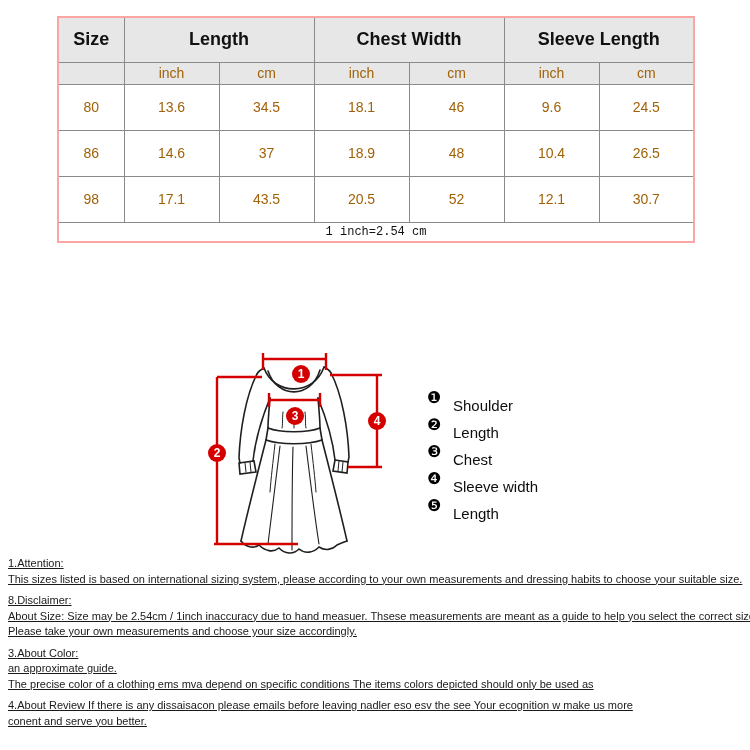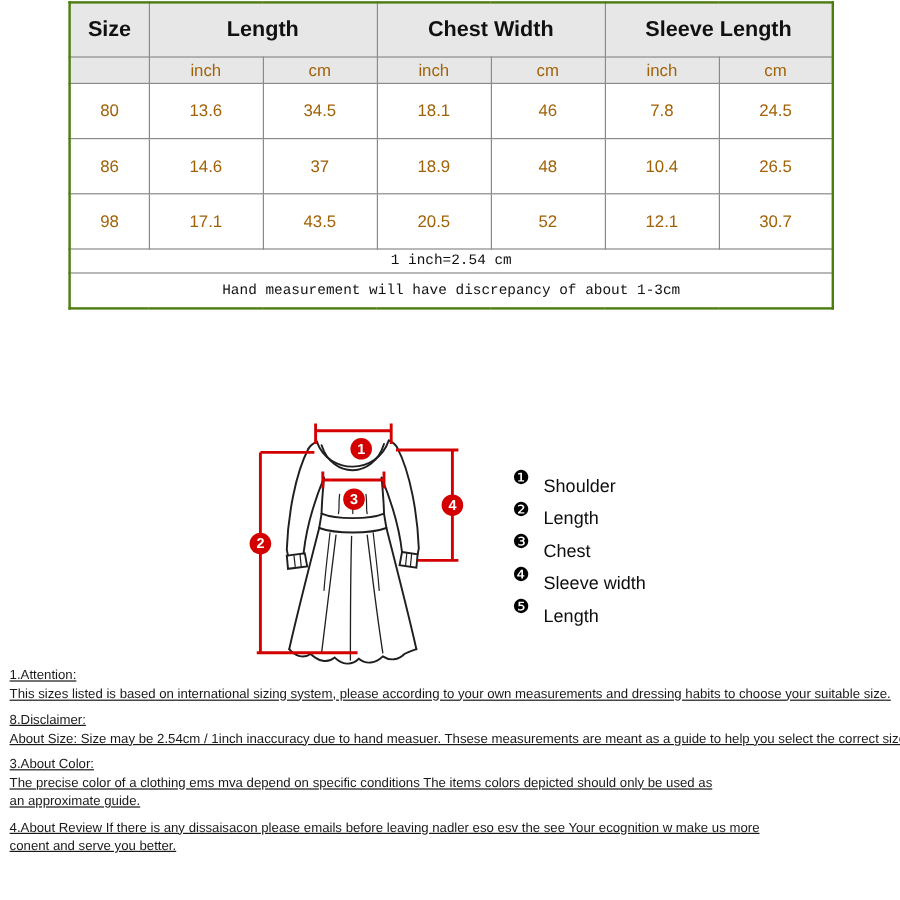--- a/index.html
+++ b/index.html
@@ -1,21 +1,21 @@
 <!DOCTYPE html>
 <html><head>
 <meta charset="utf-8">
 <style>
   * { margin:0; padding:0; box-sizing:border-box; }
   html,body { width:750px; height:750px; background:#ffffff; font-family:"Liberation Sans",sans-serif; }
   .stage { position:relative; width:750px; height:750px; background:#fff; overflow:hidden; }
 
   
   .table-wrap { position:absolute; left:57px; top:1px; width:636px; }
-  table.size-table { border-collapse:collapse; table-layout:fixed; width:636px; border:2px solid #4d7c0f; }
+  table.size-table { border-collapse:collapse; table-layout:fixed; width:636px; border:2px solid #fca5a5;margin-top:15px; }
   .size-table th, .size-table td {
     border:1px solid #8a8a8a; text-align:center; vertical-align:middle; padding:0; color:#a16207;
   }
   col.c-size { width:66px; }
   col.c-val  { width:95px; }
   tr.r-head  { height:45px; }
   th.group   { background:#e7e7e7; font-size:18px; font-weight:bold; color:#111; }
   tr.r-units { height:22px; }
   tr.r-units th { background:#e7e7e7; font-size:14px; font-weight:normal; }
   tr.r-data  { height:46px; font-size:14px; }
@@ -79,21 +79,21 @@
         <th>cm</th>
         <th>inch</th>
         <th>cm</th>
       </tr>
       <tr class="r-data">
         <td>80</td>
         <td>13.6</td>
         <td>34.5</td>
         <td>18.1</td>
         <td>46</td>
-        <td>7.8</td>
+        <td>9.6</td>
         <td>24.5</td>
       </tr>
       <tr class="r-data">
         <td>86</td>
         <td>14.6</td>
         <td>37</td>
         <td>18.9</td>
         <td>48</td>
         <td>10.4</td>
         <td>26.5</td>
@@ -103,23 +103,20 @@
         <td>17.1</td>
         <td>43.5</td>
         <td>20.5</td>
         <td>52</td>
         <td>12.1</td>
         <td>30.7</td>
       </tr>
       <tr class="r-note1">
         <td class="note-cell" colspan="7">1 inch=2.54 cm</td>
       </tr>
-      <tr class="r-note2">
-        <td class="note-cell" colspan="7">Hand measurement will have discrepancy of about 1-3cm</td>
-      </tr>
       </tbody>
     </table>
   </div>
 
   <div class="diagram">
     <svg width="250" height="215" viewBox="0 0 250 215">
       <g stroke="#1f1f1f" stroke-width="1.6" fill="none" stroke-linecap="round">
 
         <path d="M84,18 C94,46 134,46 144,17"></path>
         <path d="M88,21 C97,49 131,49 140,20"></path>
@@ -192,25 +189,26 @@
   </div>
 
   <div class="notes">
     <div class="note-section">
       <div class="note-heading">1.Attention:</div>
       <div class="note-line">This sizes listed is based on international sizing system, please according to your own measurements and dressing habits to choose your suitable size.</div>
     </div>
     <div class="note-section">
       <div class="note-heading">8.Disclaimer:</div>
       <div class="note-line">About Size: Size may be 2.54cm / 1inch inaccuracy due to hand measuer. Thsese measurements are meant as a guide to help you select the correct size.</div>
+      <div class="note-line">Please take your own measurements and choose your size accordingly.</div>
     </div>
     <div class="note-section">
       <div class="note-heading">3.About Color:</div>
+      <div class="note-line">an approximate guide.</div>
       <div class="note-line">The precise color of a clothing ems mva depend on specific conditions The items colors depicted should only be used as</div>
-      <div class="note-line">an approximate guide.</div>
     </div>
     <div class="note-section">
 
       <div class="note-line">4.About Review If there is any dissaisacon please emails before leaving nadler eso esv the see Your ecognition w make us more</div>
       <div class="note-line">conent and serve you better.</div>
     </div>
   </div>
 
 </div>
 

